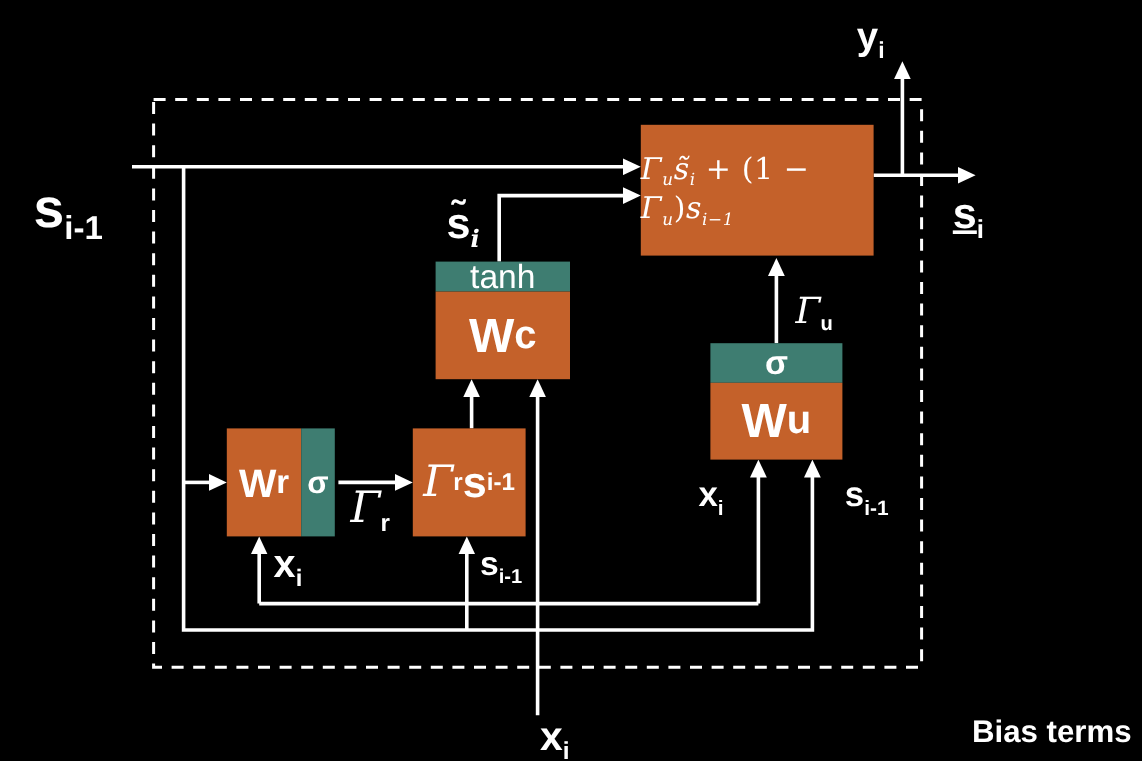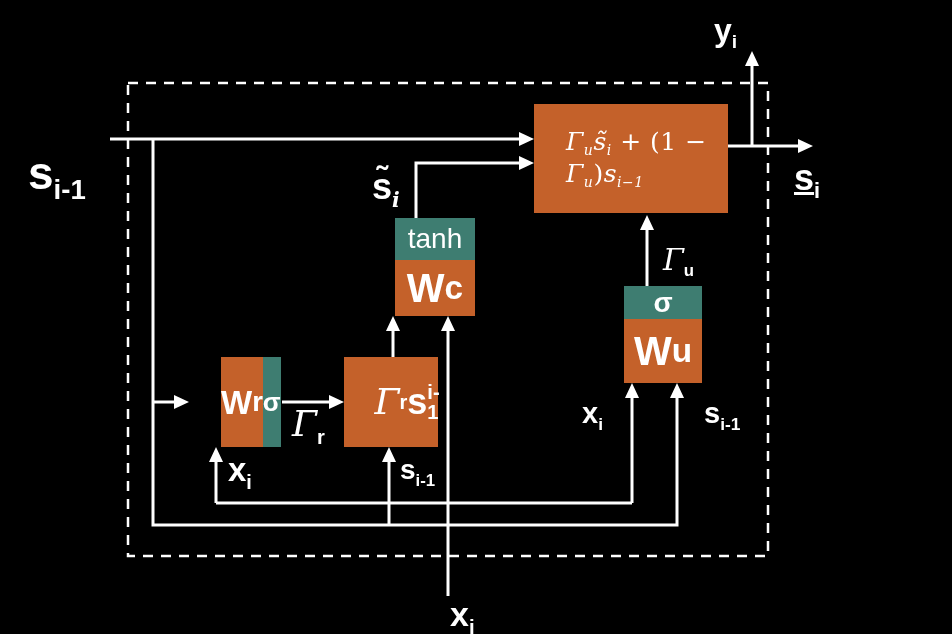--- a/index.html
+++ b/index.html
@@ -5,36 +5,36 @@
   html,body { margin:0; padding:0; background:#000; }
   .stage {
     position:relative; width:952px; height:634px;
     background: var(--background, #000);
     font-family:"Liberation Sans", sans-serif;
     color:#fff; overflow:hidden;
   }
   .stage svg { position:absolute; left:0; top:0; }
 
   
-  .box { position:absolute; box-sizing:border-box;padding-left:32px; }
+  .box { position:absolute; box-sizing:border-box; }
   .orange { background: var(--box-orange, #C4612A); }
   .teal   { background: var(--box-teal, #3E7D71); }
 
   .formula-box {
     left:534px; top:104px; width:194px; height:109px;
     display:flex; align-items:center; justify-content:center;
   }
   .stack { display:flex; flex-direction:column; }
   .wc-box { left:363px; top:218px; width:112px; height:98px; }
   .wu-box { left:592px; top:286px; width:110px; height:97px; }
   .strip {
     display:flex; align-items:center; justify-content:center;
     font-size:28px; line-height:1;
   }
-  .wc-box .strip { height:42px; }
+  .wc-box .strip { height:25px; }
   .wu-box .strip { height:33px; font-weight:700; }
   .wbody {
     flex:1; display:flex; align-items:center; justify-content:center;
     font-weight:700; font-size:40px; line-height:1;
   }
   .wr-box { left:189px; top:357px; width:90px; height:90px; display:flex; }
   .wr-orange {
     width:62px; display:flex; align-items:center; justify-content:center;
     font-weight:700; font-size:33px; line-height:1;
   }
@@ -147,14 +147,15 @@
   </div>
   <div class="lbl" style="left:582px; top:399px; font-size:29px;">
     <span>x</span><sub>i</sub>
   </div>
   <div class="lbl" style="left:704px; top:399px; font-size:29px;">
     <span>s</span><sub>i-1</sub>
   </div>
   <div class="lbl" style="left:450px; top:597px; font-size:34px;">
     <span>x</span><sub>i</sub>
   </div>
+  <div class="lbl" style="left:810px; top:596px; font-size:26px;">Bias terms</div>
 
 </div>
 
 </body></html>

